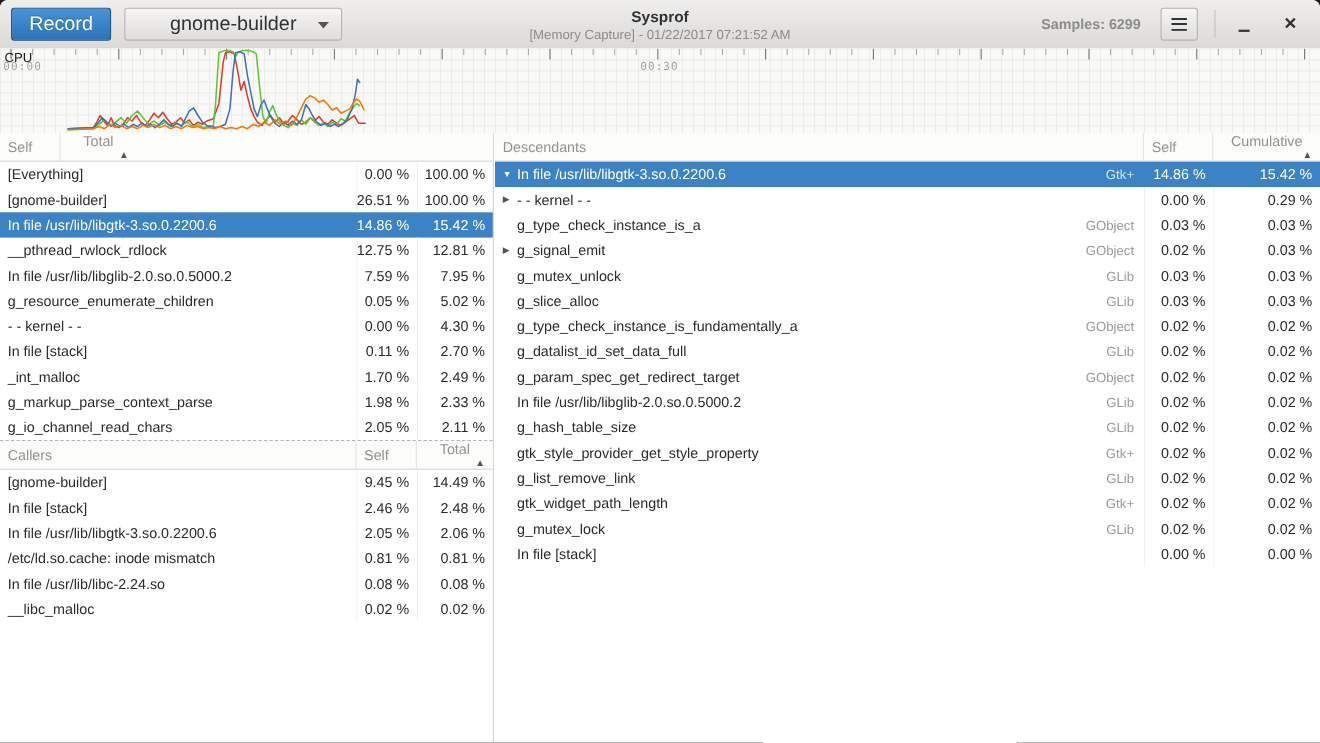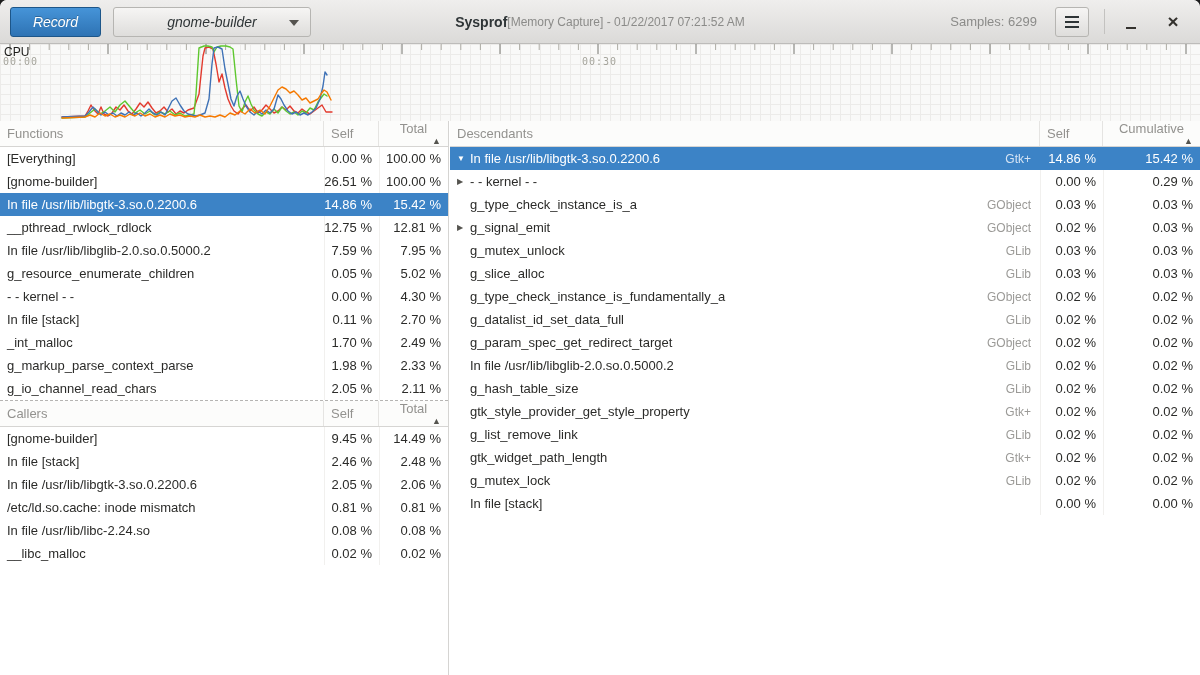--- a/index.html
+++ b/index.html
@@ -15,51 +15,50 @@
 
   
   .headerbar {
     position:absolute; top:0; left:0; right:0; height:44px;
     background:linear-gradient(#efeeed,#dbdad8);
     border-bottom:1px solid #bdbcba;
     border-radius:7px 7px 0 0;
     display:flex; align-items:center; padding:0 14px 0 10px;
   }
   .gbtn {
-    height:30px; border-radius:3px; font-size:14px;
+    height:30px; border-radius:3px; font-size:18px;
     font-family:"Liberation Sans", sans-serif;
     display:flex; align-items:center; justify-content:center;
     cursor:default;
-    font-style:italic;
   }
   .record-btn {
     width:91px; margin-right:12px; color:#ffffff;
     background:linear-gradient(var(--record-top,#4694d8), var(--record-bottom,#2e73b4));
     border:1px solid var(--record-border,#1d5689);
     text-shadow:0 -1px rgba(0,0,0,.25);
   }
   .process-btn {
     width:198px; position:relative; color:#2e3436;
     background:linear-gradient(#f6f5f4,#dedddb);
     border:1px solid #b6b5b2;
   }
   .process-btn .caret {
     position:absolute; right:11px; top:12px;
     width:0; height:0; border-left:5px solid transparent;
     border-right:5px solid transparent; border-top:6px solid #55534f;
   }
   .titlebox {
     position:absolute; left:0; right:0; top:0; height:44px;
-    display:flex; flex-direction:row; align-items:center; justify-content:center;
+    display:flex; flex-direction:column; align-items:center; justify-content:center;
     pointer-events:none;
   }
   .title { font-size:14px; font-weight:bold; color:#2e3436; line-height:17px; }
   .subtitle { font-size:12px; color:#8b8b89; line-height:14px; }
   .right-cluster { margin-left:auto; display:flex; align-items:center; z-index:2; }
-  .samples { color:#8b8b89; font-size:13px; margin-right:18px; }
+  .samples { color:#8b8b89; font-size:13px; margin-right:18px;font-weight:bold; }
   .menu-btn {
     width:34px;
     background:linear-gradient(#f6f5f4,#dedddb);
     border:1px solid #b6b5b2;
   }
   .hamburger {
     width:14px; height:12px;
     background:repeating-linear-gradient(to bottom,#2e3436 0 2px,transparent 2px 5px);
   }
   .hdr-sep { width:1px; height:25px; background:#c3c2c0; margin:0 13px 0 15px; }
@@ -226,21 +225,20 @@
       </svg>
     <div class="cpu-label">CPU</div>
     <div class="time-label" style="left:3px;">00:00</div>
     <div class="time-label" style="left:582px;">00:30</div>
   </div>
 
   <div class="panes">
     <div class="left-pane">
       <div id="functions-table">
           <div class="tbl-header">
-            <div class="hcell hname">Functions</div>
             <div class="hcell w-self-l">Self</div>
             <div class="hcell w-total-l">
               <span>Total</span>
               <span class="sort-arrow">▲</span>
             </div>
           </div>
           <div class="row">
             <span class="name">[Everything]</span>
             <span class="num w-self-l">0.00 %</span>
             <span class="num w-total-l">100.00 %</span>

